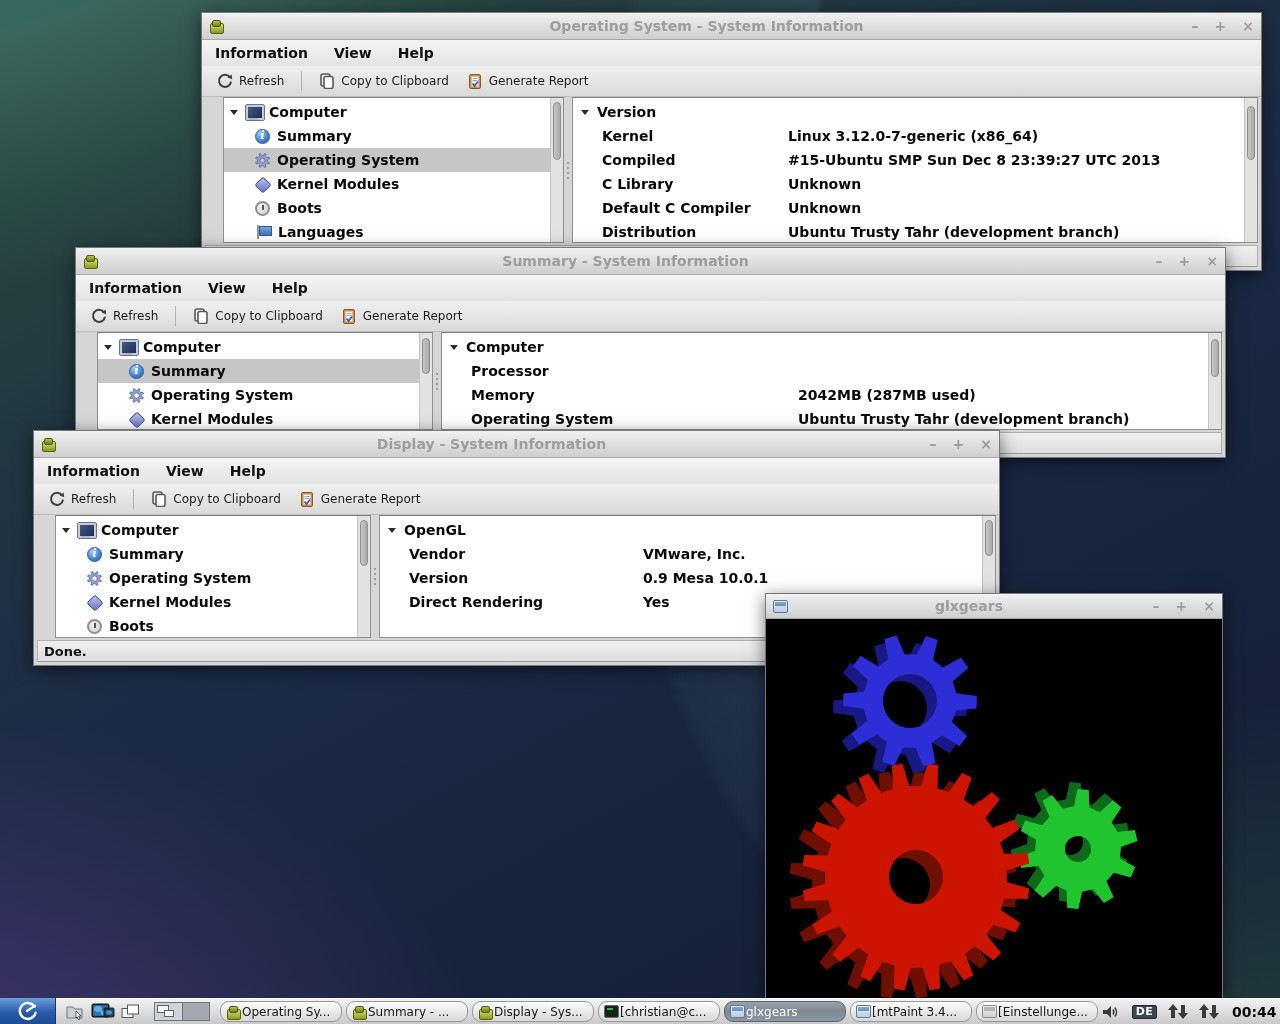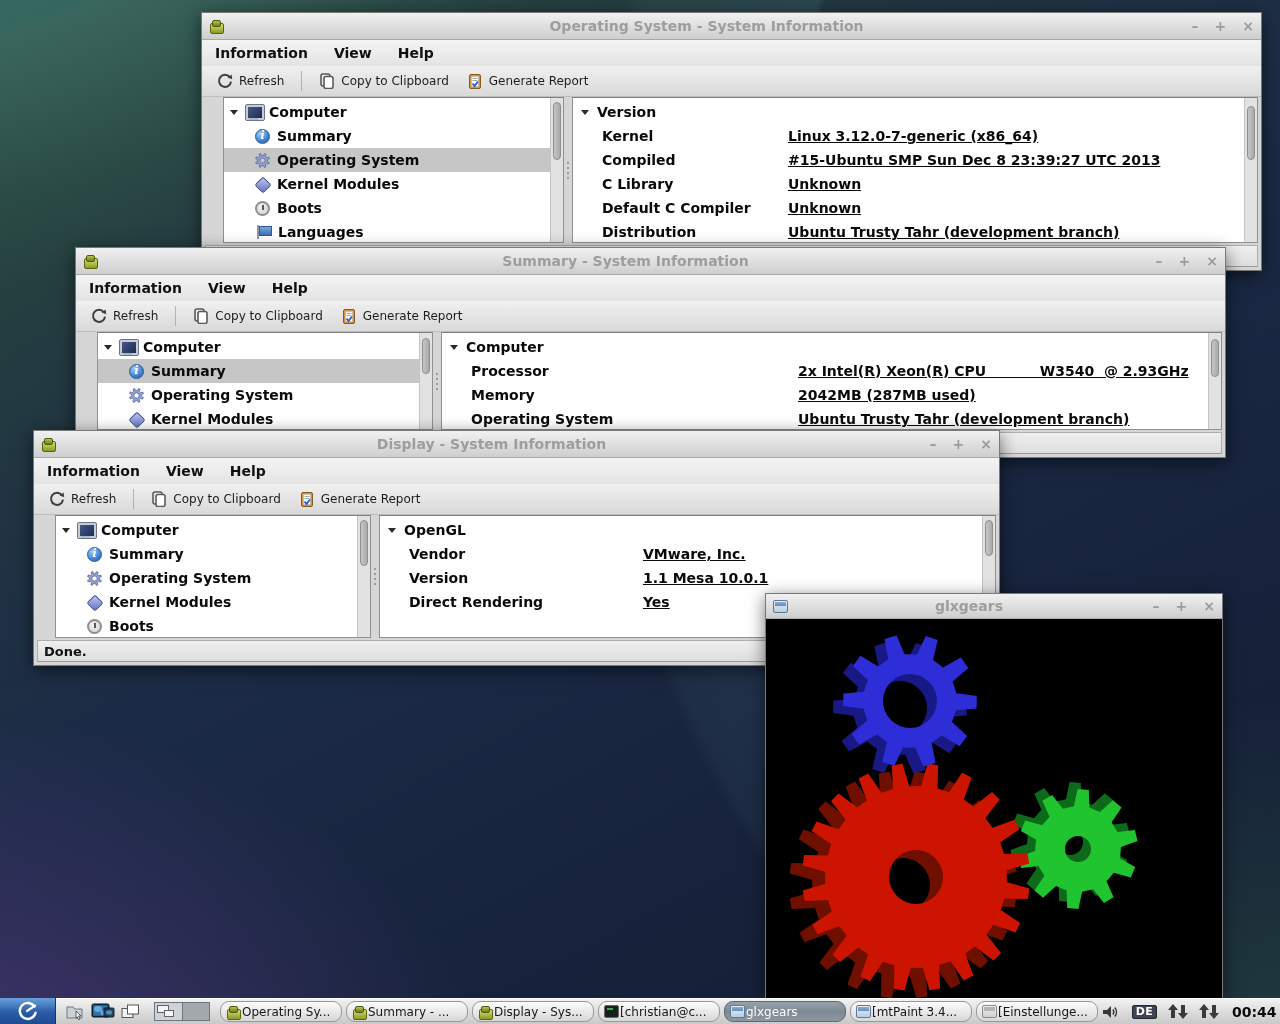--- a/index.html
+++ b/index.html
@@ -49,21 +49,21 @@
   .tree-item.child{padding-left:31px;}
   .tree-item.selected{background:#c6c6c6;}
   .tri{width:0;height:0;border-left:4px solid transparent;border-right:4px solid transparent;
        border-top:5px solid #2a2a2a;flex:0 0 auto;}
   
   .group-header{height:24px;display:flex;align-items:center;gap:8px;padding-left:8px;
        font-weight:bold;font-size:14px;color:#0a0a0a;}
   .kv{height:24px;display:flex;align-items:center;padding-left:29px;font-size:14px;
        font-weight:bold;color:#0a0a0a;white-space:nowrap;}
   .kv .k{flex:0 0 var(--kw);}
-  .kv .v{white-space:pre;text-decoration:underline;}
+  .kv .v{white-space:pre;}
   #win-os{left:201px;top:12px;width:1061px;height:259px;z-index:1;}
   #win-os .tree-panel{flex:0 0 341px;}
   #win-os .info-panel{--kw:186px;}
   #win-summary{left:75px;top:247px;width:1151px;height:211px;z-index:2;}
   #win-summary .tree-panel{flex:0 0 336px;}
   #win-summary .info-panel{--kw:327px;}
   #win-display{left:33px;top:430px;width:967px;height:236px;z-index:3;}
   #win-display .tree-panel{flex:0 0 316px;}
   #win-display .info-panel{--kw:234px;}
   
@@ -334,21 +334,20 @@
           <i></i>
         </div>
       <div class="panel info-panel">
         <div class="info-body">
           <div class="group-header">
               <span class="tri"></span>
               <span>Computer</span>
             </div>
           <div class="kv">
               <span class="k">Processor</span>
-              <span class="v">2x Intel(R) Xeon(R) CPU           W3540  @ 2.93GHz</span>
             </div>
           <div class="kv">
               <span class="k">Memory</span>
               <span class="v">2042MB (287MB used)</span>
             </div>
           <div class="kv">
               <span class="k">Operating System</span>
               <span class="v">Ubuntu Trusty Tahr (development branch)</span>
             </div>
         </div>
@@ -446,21 +445,21 @@
           <div class="group-header">
               <span class="tri"></span>
               <span>OpenGL</span>
             </div>
           <div class="kv">
               <span class="k">Vendor</span>
               <span class="v">VMware, Inc.</span>
             </div>
           <div class="kv">
               <span class="k">Version</span>
-              <span class="v">1.1 Mesa 10.0.1</span>
+              <span class="v">0.9 Mesa 10.0.1</span>
             </div>
           <div class="kv">
               <span class="k">Direct Rendering</span>
               <span class="v">Yes</span>
             </div>
         </div>
         <div class="vscroll">
             <div class="vthumb" style="top:4px;height:36px;"></div>
           </div>
       </div>

